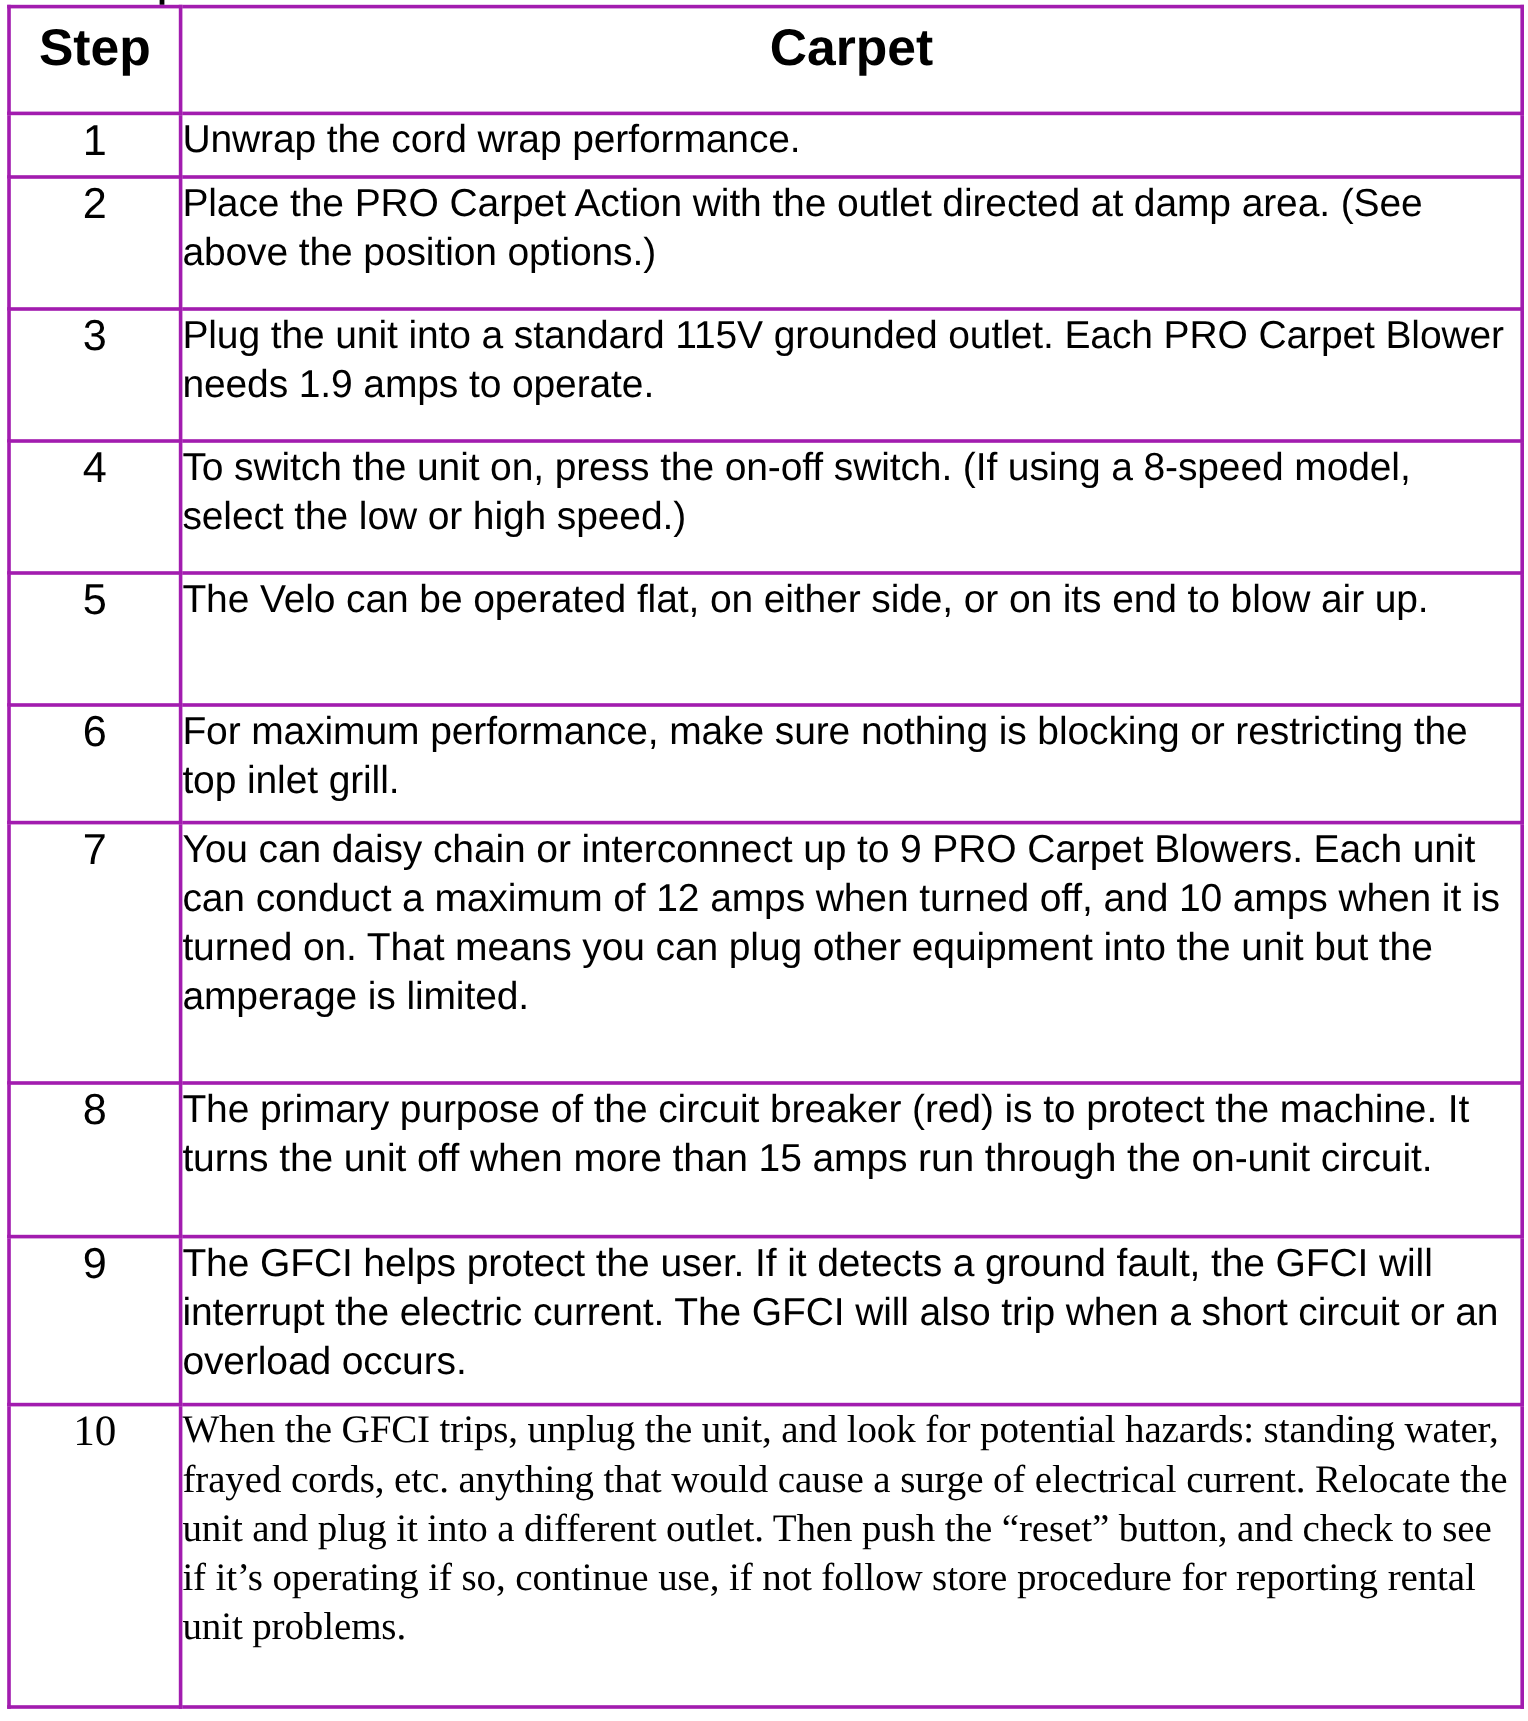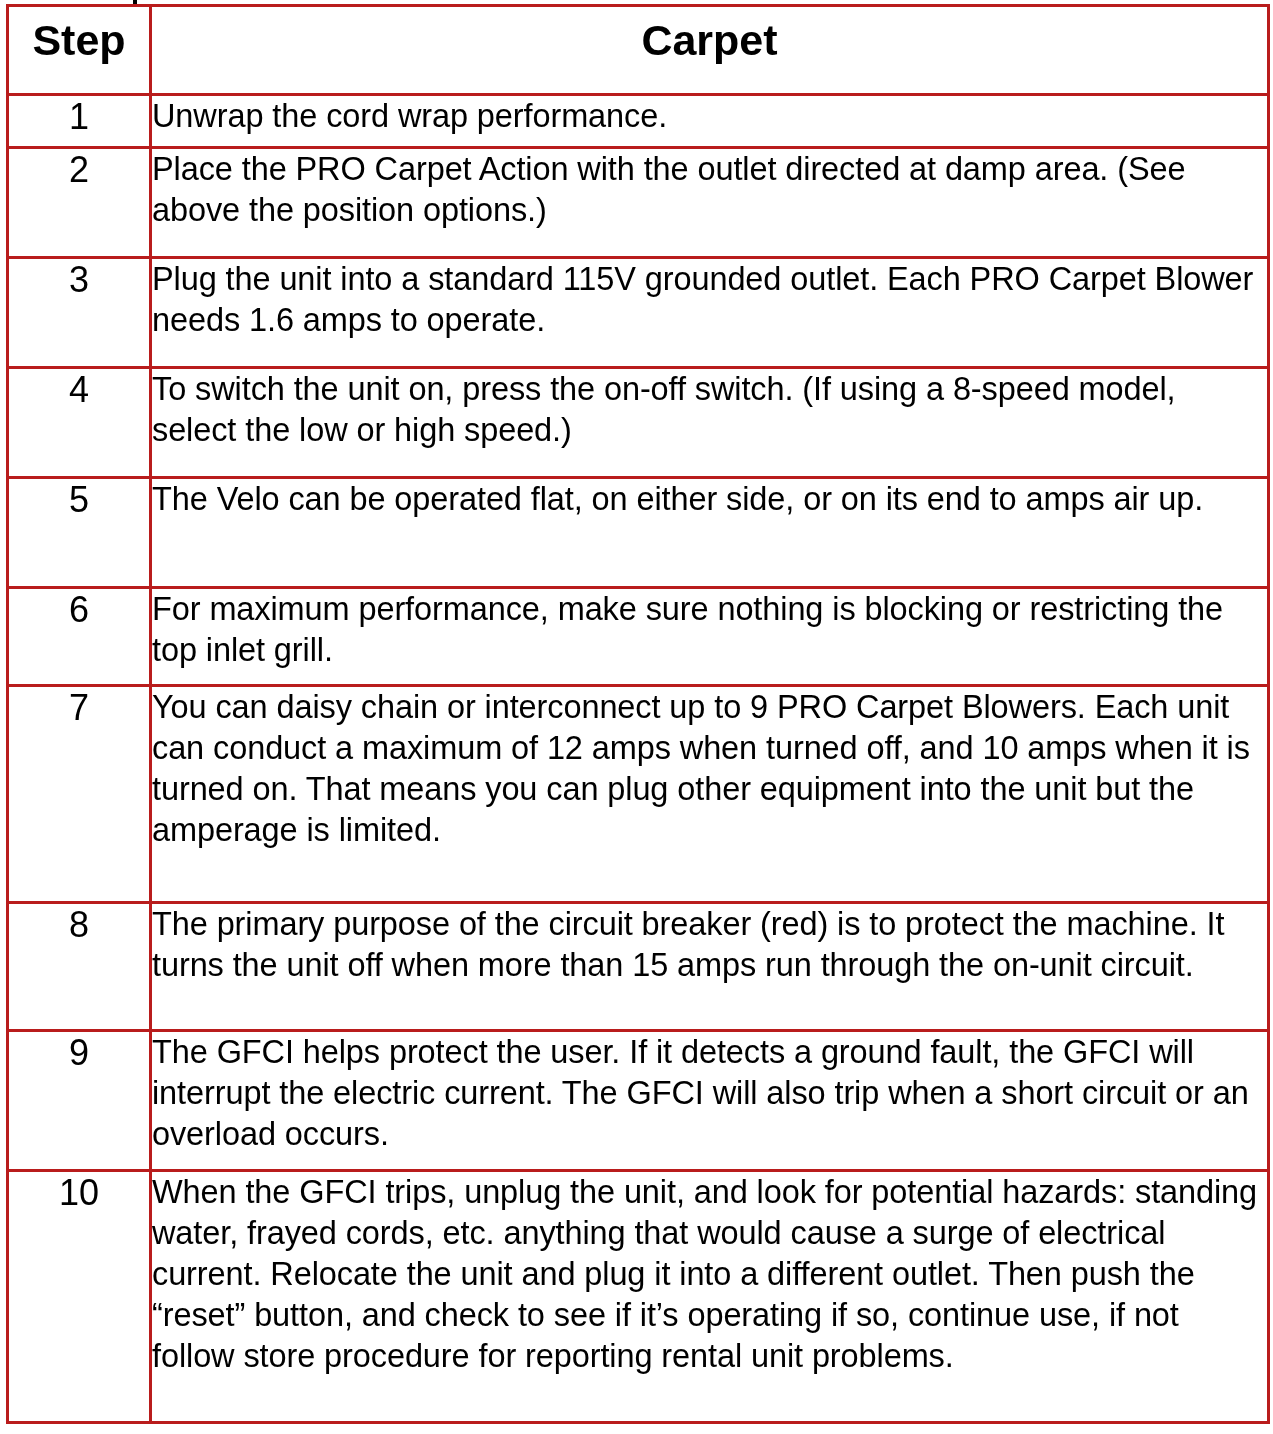--- a/index.html
+++ b/index.html
@@ -25,21 +25,21 @@
     }
     table.steps {
       position: absolute;
       left: 6px;
       top: 4px;
       width: 1261px;
       border-collapse: collapse;
       table-layout: fixed;
     }
     table.steps td, table.steps th {
-      border: 3px solid #b91c1c;
+      border: 3px solid #a21caf;
       padding: 0;
       vertical-align: top;
     }
     col.c-step { width: 143px; }
     col.c-action { width: 1118px; }
     th {
       font-weight: bold;
       font-size: 43px;
       text-align: center;
       height: 86px;
@@ -79,44 +79,44 @@
   <tr style="height: 53px;">
         <td class="step">1</td>
         <td class="action">Unwrap the cord wrap performance.</td>
       </tr>
       <tr style="height: 110px;">
         <td class="step">2</td>
         <td class="action">Place the PRO Carpet Action with the outlet directed at damp area. (See above the position options.)</td>
       </tr>
       <tr style="height: 110px;">
         <td class="step">3</td>
-        <td class="action">Plug the unit into a standard 115V grounded outlet. Each PRO Carpet Blower needs 1.6 amps to operate.</td>
+        <td class="action">Plug the unit into a standard 115V grounded outlet. Each PRO Carpet Blower needs 1.9 amps to operate.</td>
       </tr>
       <tr style="height: 110px;">
         <td class="step">4</td>
         <td class="action">To switch the unit on, press the on-off switch. (If using a 8-speed model, select the low or high speed.)</td>
       </tr>
       <tr style="height: 110px;">
         <td class="step">5</td>
-        <td class="action">The Velo can be operated flat, on either side, or on its end to amps air up.</td>
+        <td class="action">The Velo can be operated flat, on either side, or on its end to blow air up.</td>
       </tr>
       <tr style="height: 98px;">
         <td class="step">6</td>
         <td class="action">For maximum performance, make sure nothing is blocking or restricting the top inlet grill.</td>
       </tr>
       <tr style="height: 217px;">
         <td class="step">7</td>
         <td class="action">You can daisy chain or interconnect up to 9 PRO Carpet Blowers. Each unit can conduct a maximum of 12 amps when turned off, and 10 amps when it is turned on. That means you can plug other equipment into the unit but the amperage is limited.</td>
       </tr>
       <tr style="height: 128px;">
         <td class="step">8</td>
         <td class="action">The primary purpose of the circuit breaker (red) is to protect the machine. It turns the unit off when more than 15 amps run through the on-unit circuit.</td>
       </tr>
       <tr style="height: 140px;">
         <td class="step">9</td>
         <td class="action">The GFCI helps protect the user. If it detects a ground fault, the GFCI will interrupt the electric current. The GFCI will also trip when a short circuit or an overload occurs.</td>
       </tr>
-      <tr style="height: 252px;">
+      <tr style="height: 252px; font-family: Liberation Serif, serif;">
         <td class="step">10</td>
         <td class="action">When the GFCI trips, unplug the unit, and look for potential hazards: standing water, frayed cords, etc. anything that would cause a surge of electrical current. Relocate the unit and plug it into a different outlet. Then push the “reset” button, and check to see if it’s operating if so, continue use, if not follow store procedure for reporting rental unit problems.</td>
       </tr>
     </tbody>
 </table>
 
 </body></html>

